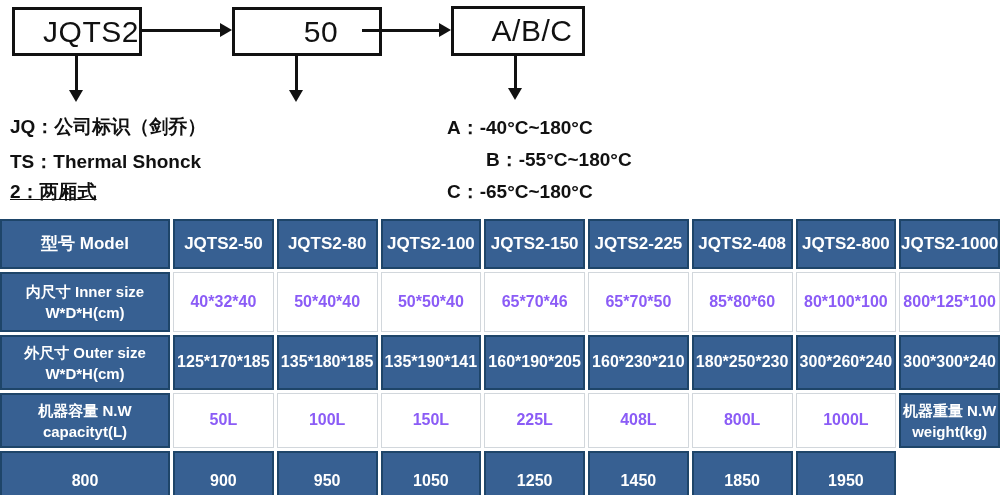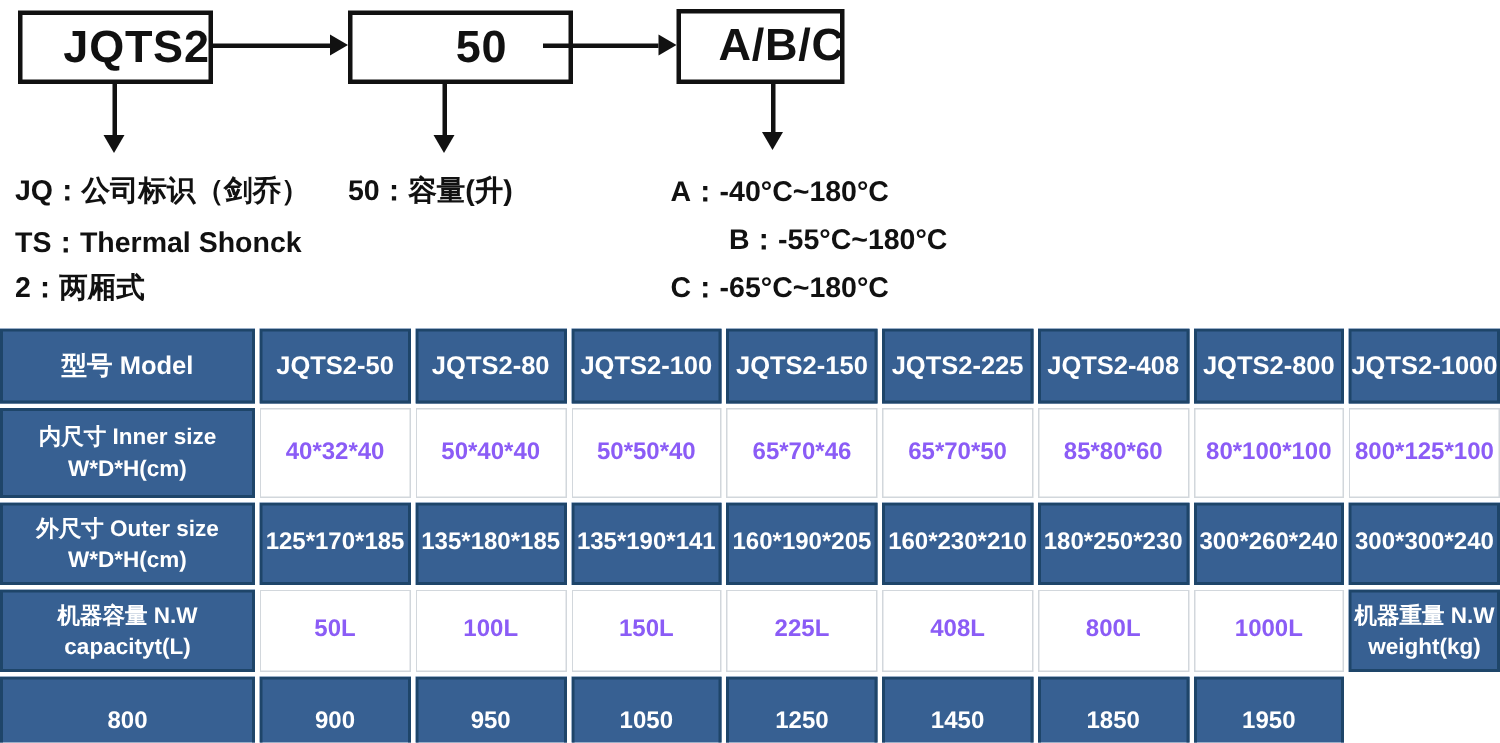--- a/index.html
+++ b/index.html
@@ -12,21 +12,21 @@
   }
 
   
   #diagram { position: absolute; left: 0; top: 0; width: 1000px; height: 219px; }
 
   .dbox {
     position: absolute;
     border: 3px solid #111111;
     background: #ffffff;
     display: flex; align-items: center; justify-content: center;
-    font-size: 30px; font-weight: 700; letter-spacing: 0.5px; padding-left: 28px;
+    font-size: 30px; font-weight: 400; letter-spacing: 0.5px; padding-left: 28px;
   }
 
   .harrow { position: absolute; height: 3px; background: #111111; }
   .harrow::after {
     content: ""; position: absolute; right: -12px; top: -6px;
     border-left: 12px solid #111111;
     border-top: 7.5px solid transparent; border-bottom: 7.5px solid transparent;
   }
   .varrow { position: absolute; width: 3px; background: #111111; }
   .varrow::after {
@@ -71,34 +71,33 @@
   .lbl   { font-size: 15px; }
   .val   { font-size: 16px; }
 </style>
 </head>
 <body>
 
 <div id="diagram">
 
   <div class="dbox" style="left:12px; top:7px; width:130px; height:49px;">JQTS2</div>
   <div class="dbox" style="left:232px; top:7px; width:150px; height:49px;">50</div>
-  <div class="dbox" style="left:451px; top:6px; width:112px; height:50px;">A/B/C</div>
+  <div class="dbox" style="left:451px; top:6px; width:134px; height:50px;">A/B/C</div>
 
   <div class="harrow" style="left:142px; top:29px; width:78px;"></div>
   <div class="harrow" style="left:362px; top:29px; width:77px;"></div>
 
   <div class="varrow" style="left:75px; top:56px; height:34px;"></div>
   <div class="varrow" style="left:295px; top:56px; height:34px;"></div>
   <div class="varrow" style="left:514px; top:56px; height:32px;"></div>
 
   <div class="note" style="left:10px; top:149px;">TS：Thermal Shonck</div>
   <div class="note" style="left:10px; top:114px;">JQ：公司标识（剑乔）</div>
-  <div class="note" style="left:10px; top:179px;">2：两厢式</div>
+  <div class="note" style="left:10px; top:179px;text-decoration:underline;">2：两厢式</div>
 
-  <div class="note" style="left:232px; top:114px;">50：容量(升)</div>
 
   <div class="note" style="left:447px; top:115px;">A：-40°C~180°C</div>
   <div class="note" style="left:447px; top:147px;margin-left:39px;">B：-55°C~180°C</div>
   <div class="note" style="left:447px; top:179px;">C：-65°C~180°C</div>
 </div>
 
 <div id="spec-table">
 
   <div class="cell c-blue hdr">型号 Model</div>
   <div class="cell c-blue hdr">JQTS2-50</div>

